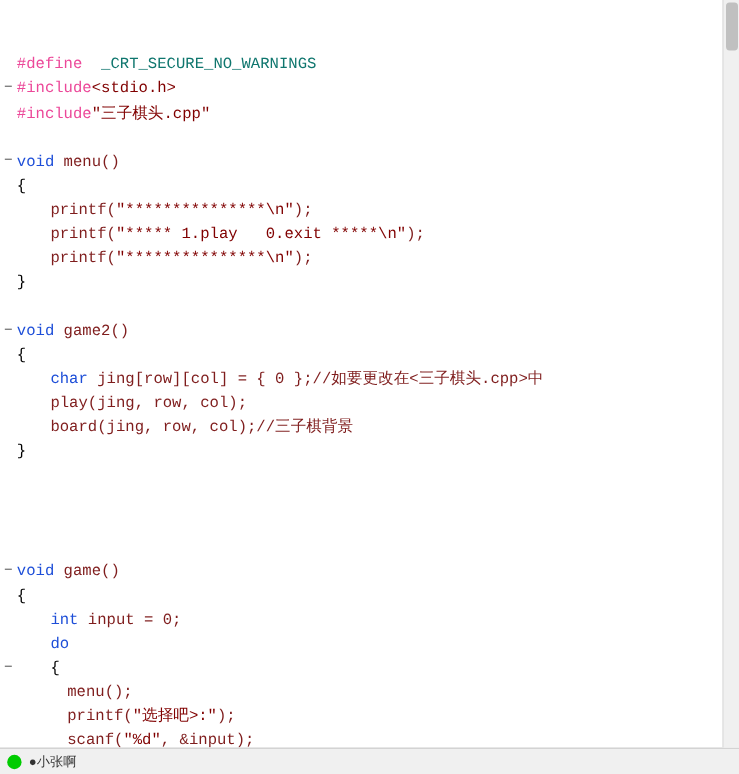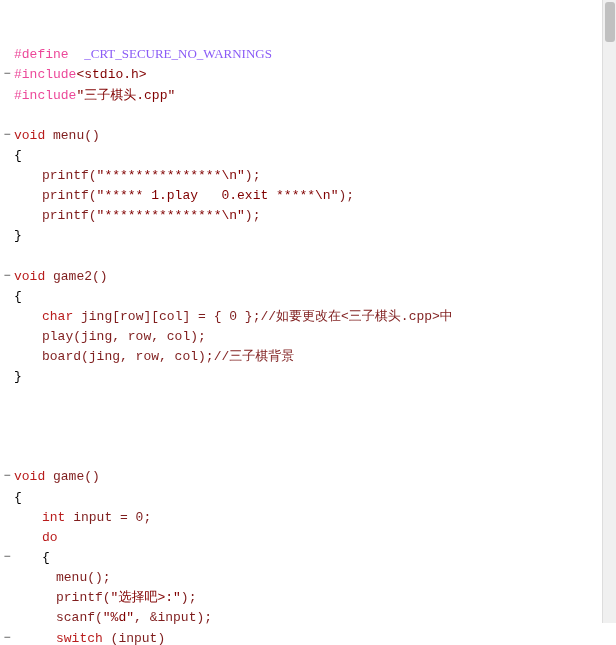--- a/index.html
+++ b/index.html
@@ -47,23 +47,23 @@
       color: #555;
       font-size: 12px;
       flex-shrink: 0;
     }
 
     .code-line {
       flex: 1;
       padding-right: 8px;
     }
 
-    .kw { color: #b91c1c; font-weight: normal; margin-top: 21px; } 
+    .kw { color: #1d4ed8; font-weight: normal; margin-top: 21px; } 
     .kw2 { color: #ec4899; }
-    .macro-val { color: #8b5cf6; font-family: Liberation Serif, serif; }
+    .macro-val { color: #0f766e; }
     .string { color: #800000; }
     .comment { color: #7f1d1d; }
     .normal { color: #7f1d1d; }
     .brace { color: #000000; }
 
     .bottom-bar {
       position: absolute;
       bottom: 0;
       left: 0;
       right: 0;
@@ -109,17 +109,21 @@
       border-radius: 3px;
     }
   </style>
 </head>
 <body>
 
 <div class="editor-container">
   <div class="code-area" id="code-area">
   <div class="line"><div class="gutter"></div><div class="code-line" style="padding-left: 0px;"><span class="kw2">#define</span><span class="normal">  </span><span class="macro-val">_CRT_SECURE_NO_WARNINGS</span></div></div><div class="line"><div class="gutter" style="color: rgb(85, 85, 85);">−</div><div class="code-line" style="padding-left: 0px;"><span class="kw2">#include</span><span class="string">&lt;stdio.h&gt;</span></div></div><div class="line"><div class="gutter"></div><div class="code-line" style="padding-left: 0px;"><span class="kw2">#include</span><span class="string">"三子棋头.cpp"</span></div></div><div class="line"><div class="gutter"></div><div class="code-line" style="padding-left: 0px;"></div></div><div class="line"><div class="gutter" style="color: rgb(85, 85, 85);">−</div><div class="code-line" style="padding-left: 0px;"><span class="kw">void</span><span class="normal"> menu()</span></div></div><div class="line"><div class="gutter"></div><div class="code-line" style="padding-left: 0px;"><span class="brace">{</span></div></div><div class="line"><div class="gutter"></div><div class="code-line" style="padding-left: 28px;"><span class="normal">printf(</span><span class="string">"***************\n"</span><span class="normal">);</span></div></div><div class="line"><div class="gutter"></div><div class="code-line" style="padding-left: 28px;"><span class="normal">printf(</span><span class="string">"***** 1.play   0.exit *****\n"</span><span class="normal">);</span></div></div><div class="line"><div class="gutter"></div><div class="code-line" style="padding-left: 28px;"><span class="normal">printf(</span><span class="string">"***************\n"</span><span class="normal">);</span></div></div><div class="line"><div class="gutter"></div><div class="code-line" style="padding-left: 0px;"><span class="brace">}</span></div></div><div class="line"><div class="gutter"></div><div class="code-line" style="padding-left: 0px;"></div></div><div class="line"><div class="gutter" style="color: rgb(85, 85, 85);">−</div><div class="code-line" style="padding-left: 0px;"><span class="kw">void</span><span class="normal"> game2()</span></div></div><div class="line"><div class="gutter"></div><div class="code-line" style="padding-left: 0px;"><span class="brace">{</span></div></div><div class="line"><div class="gutter"></div><div class="code-line" style="padding-left: 28px;"><span class="kw">char</span><span class="normal"> jing[row][col] = { 0 };</span><span class="comment">//如要更改在&lt;三子棋头.cpp&gt;中</span></div></div><div class="line"><div class="gutter"></div><div class="code-line" style="padding-left: 28px;"><span class="normal">play(jing, row, col);</span></div></div><div class="line"><div class="gutter"></div><div class="code-line" style="padding-left: 28px;"><span class="normal">board(jing, row, col);</span><span class="comment">//三子棋背景</span></div></div><div class="line"><div class="gutter"></div><div class="code-line" style="padding-left: 0px;"><span class="brace">}</span></div></div><div class="line"><div class="gutter"></div><div class="code-line" style="padding-left: 0px;"></div></div><div class="line"><div class="gutter"></div><div class="code-line" style="padding-left: 0px;"></div></div><div class="line"><div class="gutter"></div><div class="code-line" style="padding-left: 0px;"></div></div><div class="line"><div class="gutter"></div><div class="code-line" style="padding-left: 0px;"></div></div><div class="line"><div class="gutter" style="color: rgb(85, 85, 85);">−</div><div class="code-line" style="padding-left: 0px;"><span class="kw">void</span><span class="normal"> game()</span></div></div><div class="line"><div class="gutter"></div><div class="code-line" style="padding-left: 0px;"><span class="brace">{</span></div></div><div class="line"><div class="gutter"></div><div class="code-line" style="padding-left: 28px;"><span class="kw">int</span><span class="normal"> input = 0;</span></div></div><div class="line"><div class="gutter"></div><div class="code-line" style="padding-left: 28px;"><span class="kw">do</span></div></div><div class="line"><div class="gutter" style="color: rgb(85, 85, 85);">−</div><div class="code-line" style="padding-left: 28px;"><span class="brace">{</span></div></div><div class="line"><div class="gutter"></div><div class="code-line" style="padding-left: 42px;"><span class="normal">menu();</span></div></div><div class="line"><div class="gutter"></div><div class="code-line" style="padding-left: 42px;"><span class="normal">printf(</span><span class="string">"选择吧&gt;:"</span><span class="normal">);</span></div></div><div class="line"><div class="gutter"></div><div class="code-line" style="padding-left: 42px;"><span class="normal">scanf(</span><span class="string">"%d"</span><span class="normal">, &amp;input);</span></div></div><div class="line"><div class="gutter" style="color: rgb(85, 85, 85);">−</div><div class="code-line" style="padding-left: 42px;"><span class="kw">switch</span><span class="normal"> (input)</span></div></div></div>
 
+  <div class="bottom-bar">
+    <div class="status-dot"></div>
+    <span class="status-text">●小张啊</span>
+  </div>
 
   <div class="scrollbar-right">
     <div class="scrollbar-thumb"></div>
   </div>
 </div>
 
 </body></html>

